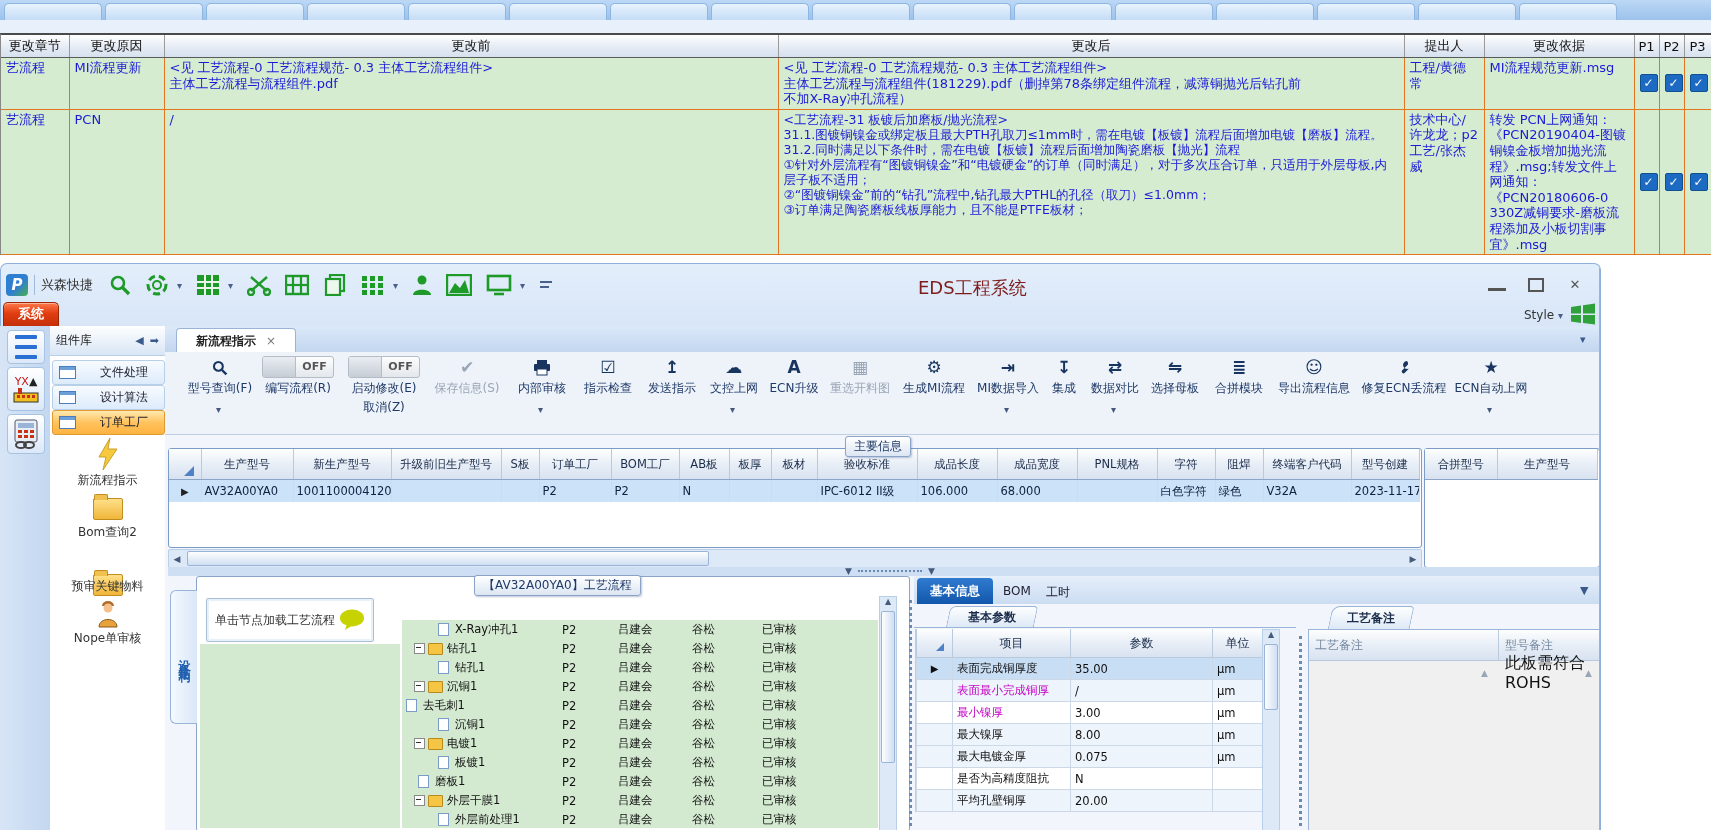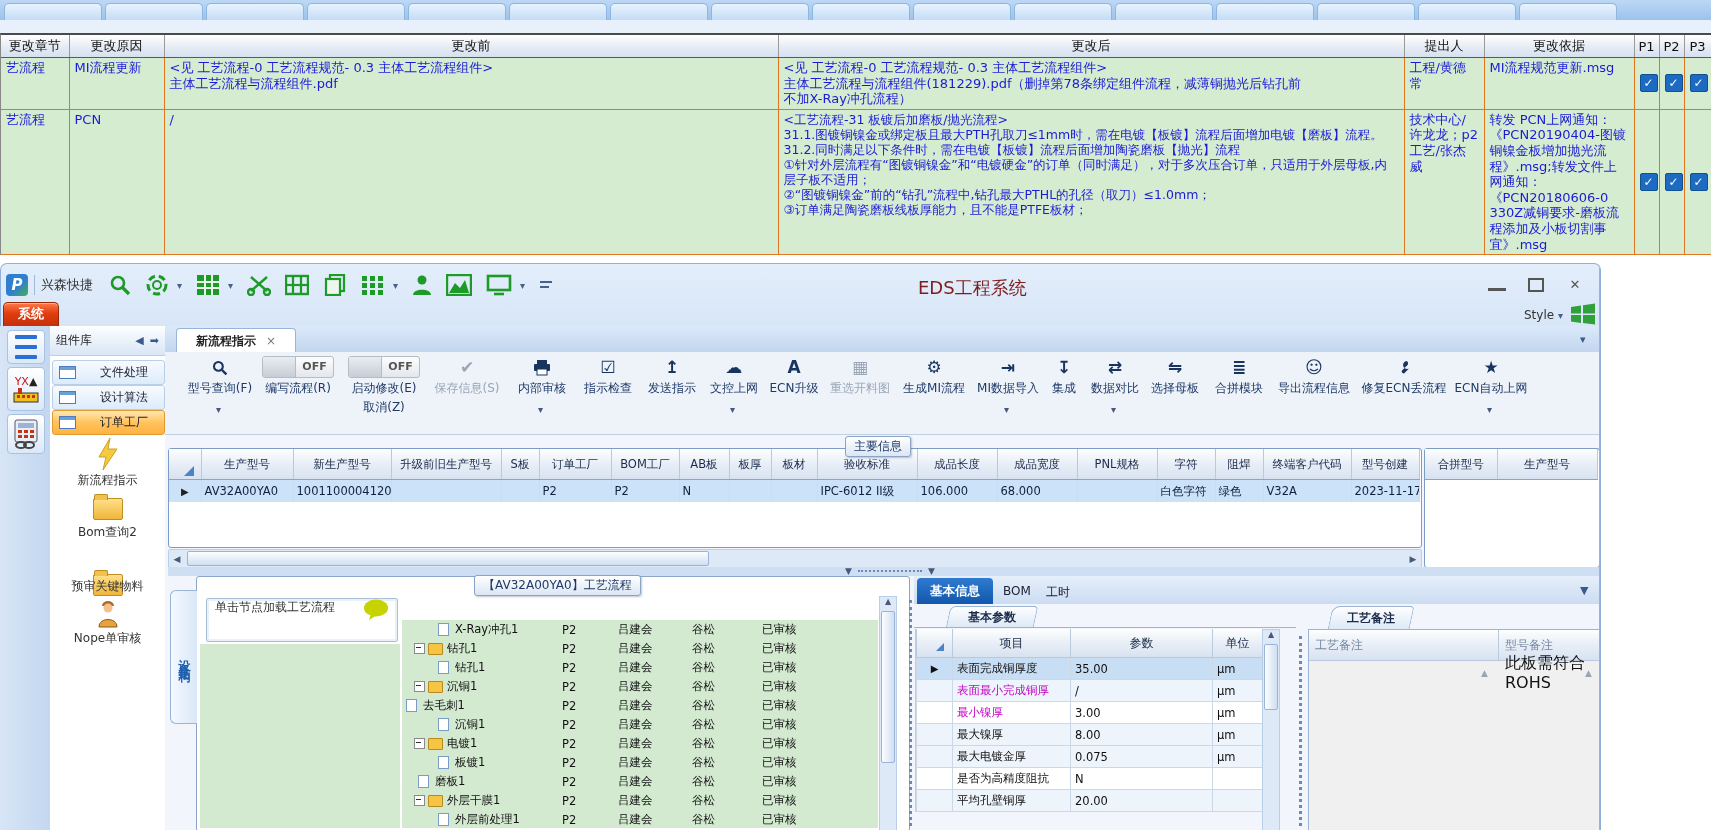--- a/index.html
+++ b/index.html
@@ -80,21 +80,21 @@
 .sarrow{width:16px;text-align:center;color:#44597c;font-size:9px}
 .pairgrid{left:1424px;top:448px;width:174px;height:118px;background:#fff;border:1px solid #7a9cc6;border-radius:3px}
 .pairgrid table{border-collapse:collapse;table-layout:fixed;width:172px}
 .splitband{left:168px;top:567px;width:1431px;height:9px;background:#cfdff3}
 .dots{left:858px;top:570px;width:64px;border-top:2px dotted #6a8ab0}
 .dv{color:#44597c;font-size:9px;top:566px}
 
 .flowpanel{left:196px;top:576px;width:712px;height:254px;background:#fff;border:1px solid #8aa5c8;border-radius:3px}
 .vtab{left:170px;top:590px;width:26px;height:132px;background:linear-gradient(90deg,#f4f9ff,#d9e7f7);border:1px solid #9ab4d8;border-right:none;border-radius:6px 0 0 6px;display:flex;align-items:center;justify-content:center}
 .vtab span{writing-mode:vertical-rl;font-size:12px;font-weight:bold;color:#1f5fae;letter-spacing:4px}
-.hintbox{left:206px;top:598px;width:192px;height:44px;background:#fff;border:1px solid #a9bfd8;border-radius:2px;box-shadow:inset 0 0 0 2px #e8f0fa;display:flex;justify-content:space-between;padding:0 8px;box-sizing:border-box;font-size:12px;color:#333}
+.hintbox{left:206px;top:598px;width:168px;height:44px;background:#fff;border:1px solid #a9bfd8;border-radius:2px;box-shadow:inset 0 0 0 2px #e8f0fa;display:flex;align-items:center;justify-content:space-between;padding:0 8px;box-sizing:border-box;font-size:12px;color:#333}
 .greenL{left:200px;top:644px;width:200px;height:184px;background:#d3ead0}
 .treehead{left:402px;top:596px;width:476px;height:23px;border-bottom:1px solid #9ab4d8;background:#fff}
 .tree{left:402px;top:620px;width:476px;height:208px;background:#d3ead0;overflow:hidden}
 .tree table{border-collapse:collapse;table-layout:fixed;width:476px}
 .tree td{height:19px;font-size:11.5px;color:#111;padding:0 2px;white-space:nowrap;overflow:hidden}
 .thead td{height:22px;color:#223;background:#fff;font-size:11.5px}
 .exp{display:inline-block;width:9px;height:9px;border:1px solid #8a8a8a;background:#fff;position:relative;vertical-align:middle;margin-right:3px}
 .exp::after{content:"";position:absolute;left:1px;top:3px;width:5px;height:1px;background:#333}
 .ffold{display:inline-block;width:13px;height:10px;background:#f6c544;border:1px solid #b78a1e;border-radius:1px;vertical-align:middle;margin-right:4px}
 .ffile{display:inline-block;width:9px;height:11px;background:#fff;border:1px solid #7a9cc6;vertical-align:middle;margin:0 6px 0 2px}

